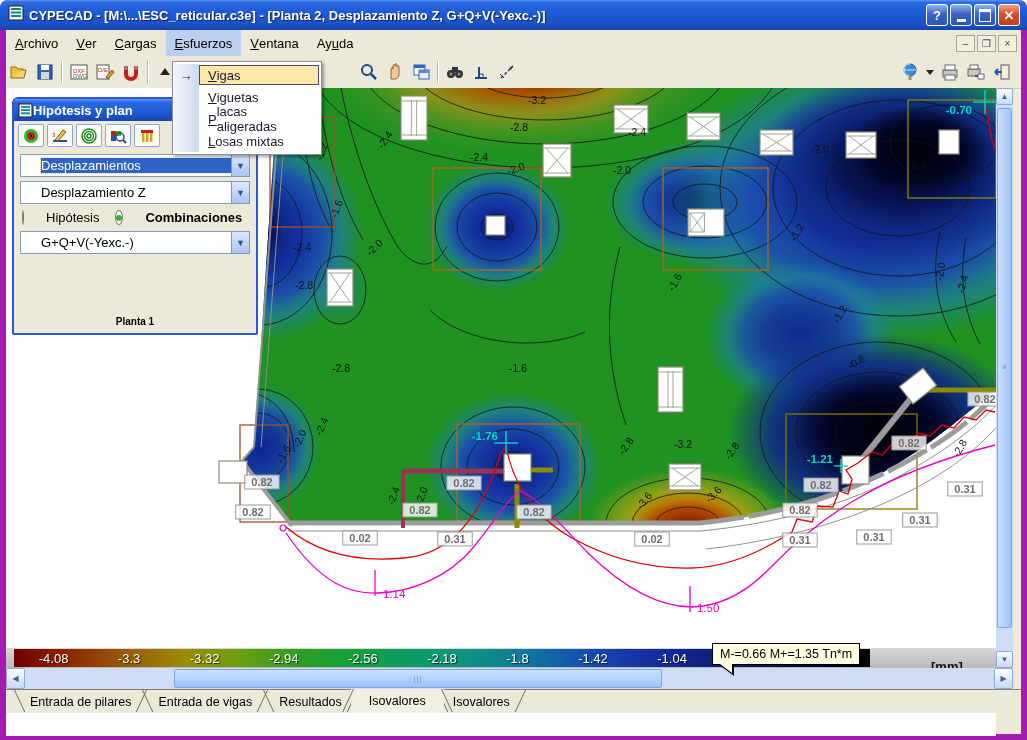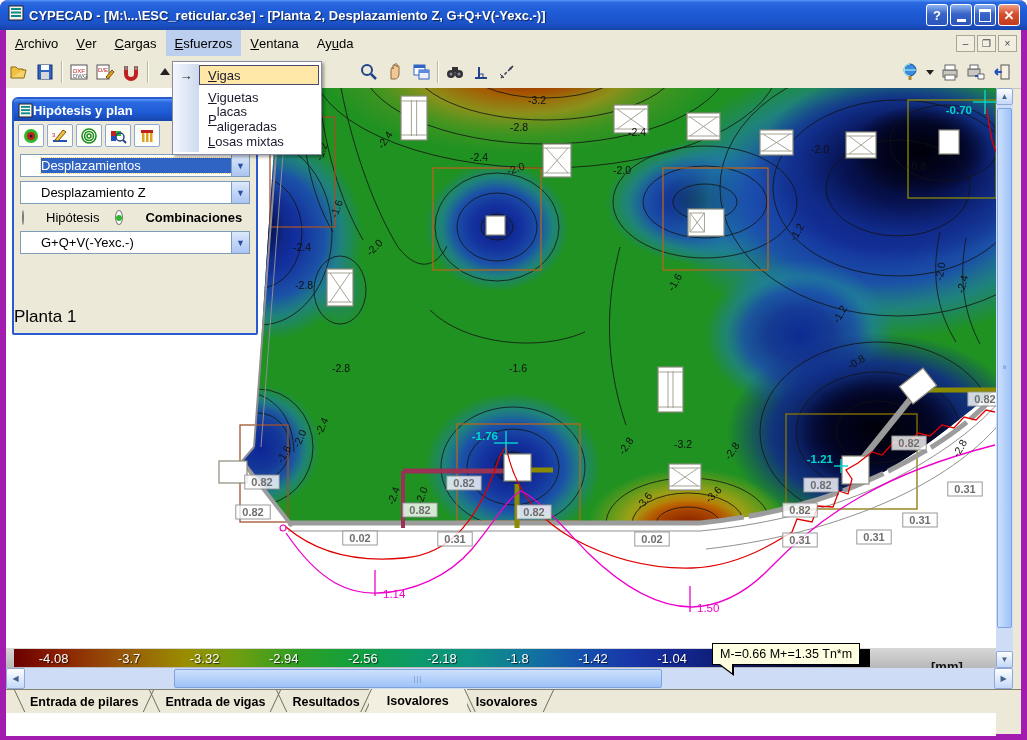--- a/index.html
+++ b/index.html
@@ -59,21 +59,21 @@
   .combo.sel .val{background:#2f63c4;color:#fff;outline:1px dotted #f0d070;}
   .combo .arrow{width:17px;align-self:stretch;border-left:1px solid #7f9db9;
     background:linear-gradient(180deg,#dce8fc,#aac4f2);display:flex;align-items:center;justify-content:center;
     color:#27509e;font-size:9px;}
   .radio-row{display:flex;align-items:center;gap:6px;margin:6px 8px;font-size:13px;}
   .radio{width:13px;height:13px;border-radius:50%;border:1px solid #7a7a7a;background:#fff;
     display:inline-flex;align-items:center;justify-content:center;}
   .radio.on::after{content:"";width:6px;height:6px;border-radius:50%;background:#2db82d;}
   .radio-lbl{margin-right:10px;margin-left:16px;}
   .radio-lbl.bold{font-weight:bold;}
-  #panel-footer{position:absolute;bottom:6px;left:0;right:0;text-align:left;font-size:17px;}
+  #panel-footer{position:absolute;bottom:6px;left:0;right:0;text-align:center;font-size:10px;font-weight:bold;}
   
   #tooltip{position:absolute;left:706px;top:555px;z-index:30;background:#ffffe1;border:1px solid #000;
     font-size:12.5px;color:#000;padding:2px 7px;line-height:16px;white-space:nowrap;}
   #tooltip::after{content:"";position:absolute;left:5px;bottom:-12px;width:0;height:0;
     border-style:solid;border-width:12px 0 0 16px;border-color:#000 transparent transparent transparent;}
   #tooltip::before{content:"";position:absolute;left:7px;bottom:-9px;width:0;height:0;z-index:1;
     border-style:solid;border-width:9px 0 0 12px;border-color:#ffffe1 transparent transparent transparent;}
   
   #vscroll{position:absolute;top:88px;left:996px;width:17px;height:580px;background:#cfdcf5;}
   #hscroll{position:absolute;top:668px;left:6px;width:1007px;height:21px;background:#cfdcf5;}
@@ -89,21 +89,21 @@
     background:linear-gradient(180deg,#d8d8d8,#b8b8b8);}
   #cb-bar{position:absolute;left:8px;top:1px;width:856px;height:18px;}
   #cb-ticks{position:absolute;left:8px;top:0;width:856px;height:20px;display:flex;
     justify-content:space-around;align-items:center;}
   #cb-ticks span{color:#fff;font-weight:normal;font-size:13px;text-shadow:1px 1px 1px rgba(0,0,0,.7);}
   #cb-unit{position:absolute;left:885px;top:0;height:36px;display:flex;align-items:center;
     font-weight:bold;font-size:13px;color:#111;padding-left:40px;}
   
   #tabs{position:absolute;top:689px;left:6px;right:6px;height:23px;background:#ece9d8;
     border-top:1px solid #84816e;display:flex;align-items:stretch;}
-  .tab{position:relative;display:flex;align-items:center;padding:0 18px;font-size:12.5px;margin-left:-9px;font-weight:bold;}
+  .tab{position:relative;display:flex;align-items:center;padding:0 18px;font-size:12.5px;margin-left:-9px;}
   .tab:first-child{margin-left:6px;}
   .tab::before{content:"";position:absolute;top:0;bottom:1px;left:2px;width:13px;
     border-left:1px solid #6e6e5e;transform:skewX(25deg);transform-origin:top left;}
   .tab::after{content:"";position:absolute;top:0;bottom:1px;right:2px;width:13px;
     border-right:1px solid #6e6e5e;transform:skewX(-25deg);transform-origin:top right;}
   .tab.active{z-index:3;background:#f2efe0;margin-top:-1px;}
   .tab.active::before{transform:skewX(-25deg);}
   .tab.active::after{transform:skewX(25deg);}
   
   #status{position:absolute;top:712px;left:6px;right:6px;height:22px;background:#ece9d8;
@@ -683,21 +683,21 @@
   <div id="vscroll">
     <span class="sc-btn" style="top:0;left:0;width:17px;height:17px">▲</span>
     <span class="sc-thumb" style="top:20px;left:1px;width:15px;height:520px;writing-mode:vertical-lr">≡</span>
     <span class="sc-btn" style="bottom:0;left:0;width:17px;height:17px">▼</span>
   </div>
 
   <div id="colorbar">
     <div id="cb-bar" style="background: linear-gradient(90deg, rgb(107, 0, 0) 0%, rgb(138, 30, 0) 5%, rgb(151, 82, 10) 12%, rgb(154, 141, 0) 20%, rgb(111, 158, 16) 26%, rgb(47, 158, 35) 33%, rgb(18, 160, 63) 40%, rgb(12, 154, 106) 47%, rgb(13, 147, 131) 53%, rgb(17, 118, 158) 60%, rgb(21, 83, 174) 66%, rgb(24, 55, 168) 72%, rgb(19, 38, 143) 78%, rgb(12, 26, 107) 84%, rgb(5, 14, 63) 90%, rgb(2, 5, 29) 95%, rgb(0, 0, 0) 100%);"></div>
     <div id="cb-ticks">
         <span>-4.08</span>
-        <span>-3.7</span>
+        <span>-3.3</span>
         <span>-3.32</span>
         <span>-2.94</span>
         <span>-2.56</span>
         <span>-2.18</span>
         <span>-1.8</span>
         <span>-1.42</span>
         <span>-1.04</span>
         <span>-0.66</span>
         <span>-0.28</span>
       </div>

